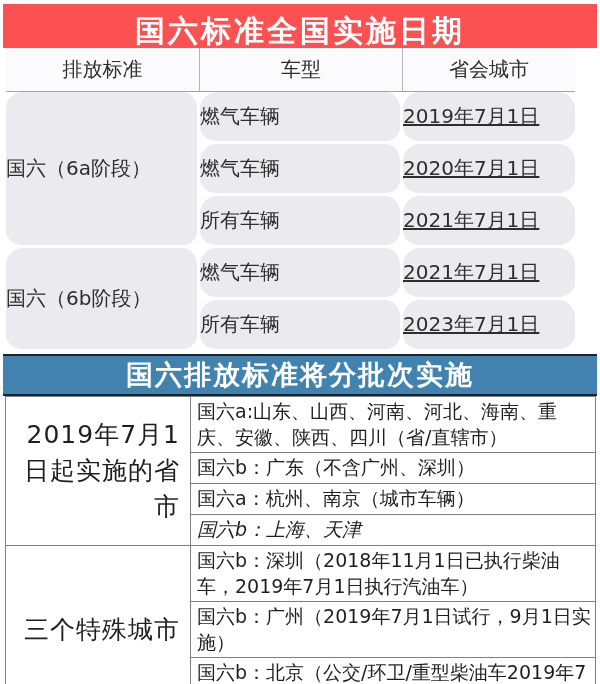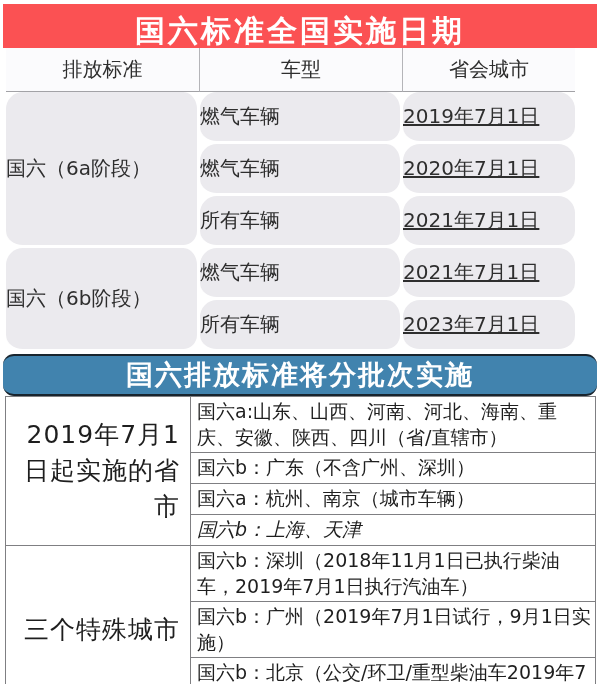--- a/index.html
+++ b/index.html
@@ -25,21 +25,20 @@
     height: 44px; line-height: 53px;
     font-size: 30px; letter-spacing: 3px;
   }
   .banner-blue {
     background: var(--banner-blue-bg, #4183ae);
     margin-top: 2px;
     height: 42px; line-height: 37px;
     font-size: 27px; letter-spacing: 2px;
     border-top: 2px solid #18242e;
     border-bottom: 2px solid #18242e;
-    border-radius: 11px;
   }
 
   
   table.schedule {
     width: 569px; margin-left: 3px;
     border-collapse: separate; border-spacing: 0;
     table-layout: fixed;
     font-size: 20px;
   }
   table.schedule th {

